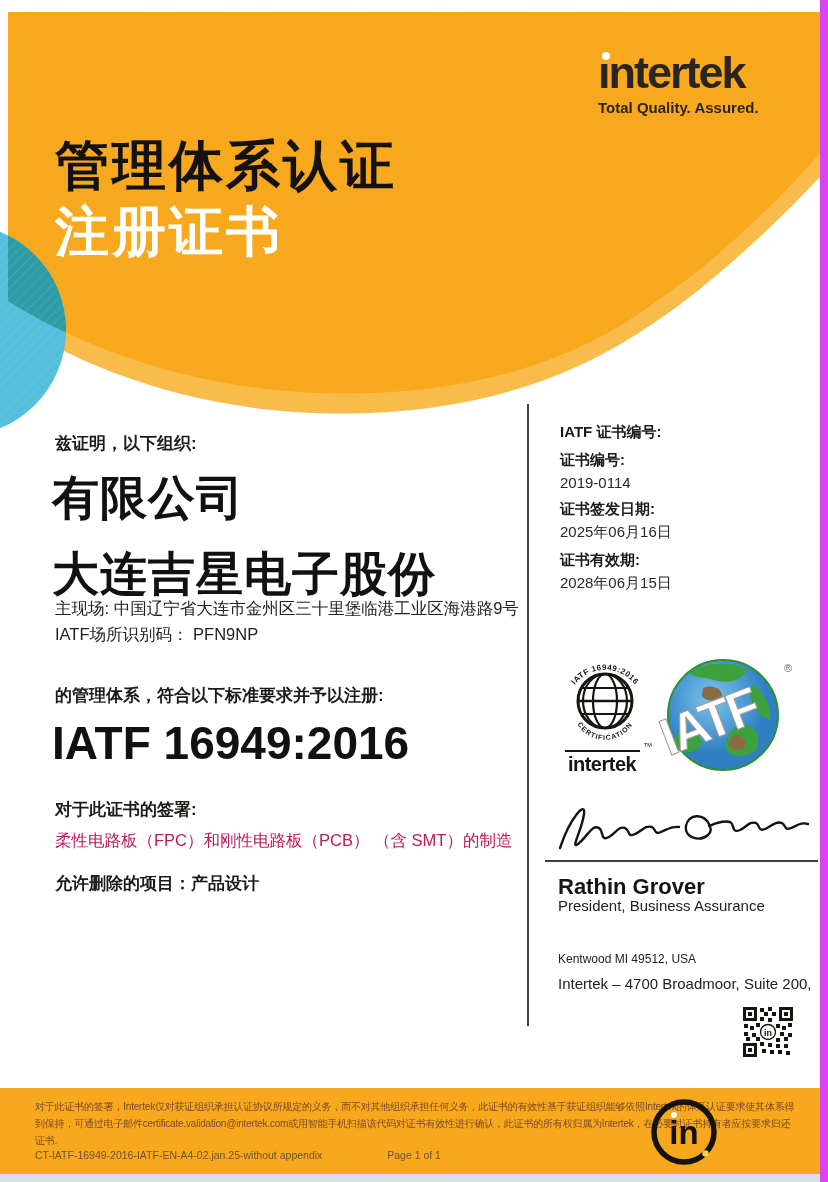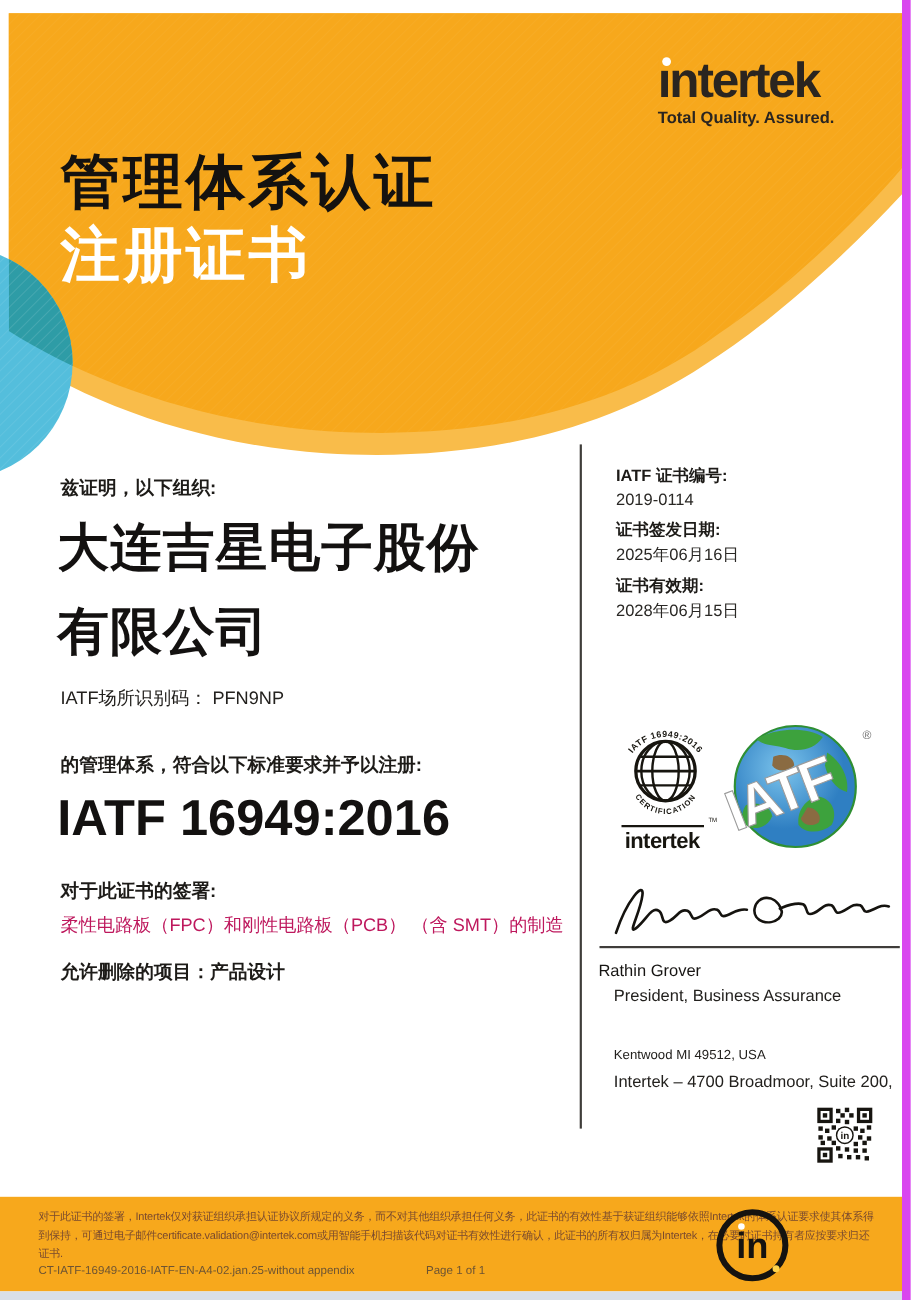--- a/index.html
+++ b/index.html
@@ -53,21 +53,21 @@
   .divider{left:527px;top:404px;width:2px;height:622px;background:#3f3d3a;}
   .sidebar{left:560px;top:414px;width:240px;color:var(--ink);}
   .sb-label{font-size:15px;font-weight:700;margin-top:9px;}
   .sb-value{font-size:15px;margin-top:4px;color:#2a2825;}
 
   
   .certmark{left:556px;top:648px;}
   .iatfglobe{left:648px;top:654px;}
   .sig{left:542px;top:790px;}
   .sigline{left:545px;top:860px;width:273px;border-top:2px solid #3f3d3a;height:0;}
-  .signame{left:544px;top:874px;font-size:15px;font-weight:400;color:#171513;}
+  .signame{left:558px;top:874px;font-size:22px;font-weight:700;color:#171513;}
   .sigtitle{left:558px;top:897px;font-size:15px;color:#23211e;}
   .addr1{left:558px;top:975px;font-size:15px;color:#23211e;}
   .addr2{left:558px;top:952px;font-size:12px;color:#23211e;}
   .qr{left:742px;top:1006px;}
 
   
   .footer-band{left:0;top:1088px;width:828px;height:86px;background:var(--orange);}
   .fineprint{position:absolute;left:35px;top:10px;width:700px;color:var(--footer-ink);
              font-size:10px;line-height:17px;white-space:nowrap;letter-spacing:-0.2px;}
   .docline{position:absolute;left:35px;top:61px;font-size:10.5px;color:#6d5433;white-space:nowrap;}
@@ -105,33 +105,35 @@
       <span class="brand-dot"></span>
     </div>
     <div class="brand-tagline">Total Quality. Assured.</div>
   </div>
 
   <div class="abs title1">管理体系认证</div>
   <div class="abs title2">注册证书</div>
 
   <div class="abs lede">兹证明，以下组织:</div>
   <div class="abs company">
+    <div>有限公司</div>
     <div>大连吉星电子股份</div>
-    <div>有限公司</div>
-  </div>
+  </div>
+  <div class="abs siteline">主现场: 中国辽宁省大连市金州区三十里堡临港工业区海港路9号</div>
   <div class="abs sitecode">IATF场所识别码： PFN9NP</div>
   <div class="abs regline">的管理体系，符合以下标准要求并予以注册:</div>
   <div class="abs standard">IATF 16949:2016</div>
   <div class="abs scopelabel">对于此证书的签署:</div>
   <div class="abs scopetext">柔性电路板（FPC）和刚性电路板（PCB） （含 SMT）的制造</div>
   <div class="abs exclusion">允许删除的项目：产品设计</div>
 
   <div class="abs divider"></div>
   <div class="abs sidebar">
     <div class="sb-label">IATF 证书编号:</div>
+    <div class="sb-label">证书编号:</div>
     <div class="sb-value">2019-0114</div>
     <div class="sb-label">证书签发日期:</div>
     <div class="sb-value">2025年06月16日</div>
     <div class="sb-label">证书有效期:</div>
     <div class="sb-value">2028年06月15日</div>
   </div>
 
   <svg class="abs certmark" width="98" height="130" viewBox="0 0 98 130">
     <defs>
       <path id="arcTop" d="M 11 60 A 38 38 0 1 1 87 60"></path>

